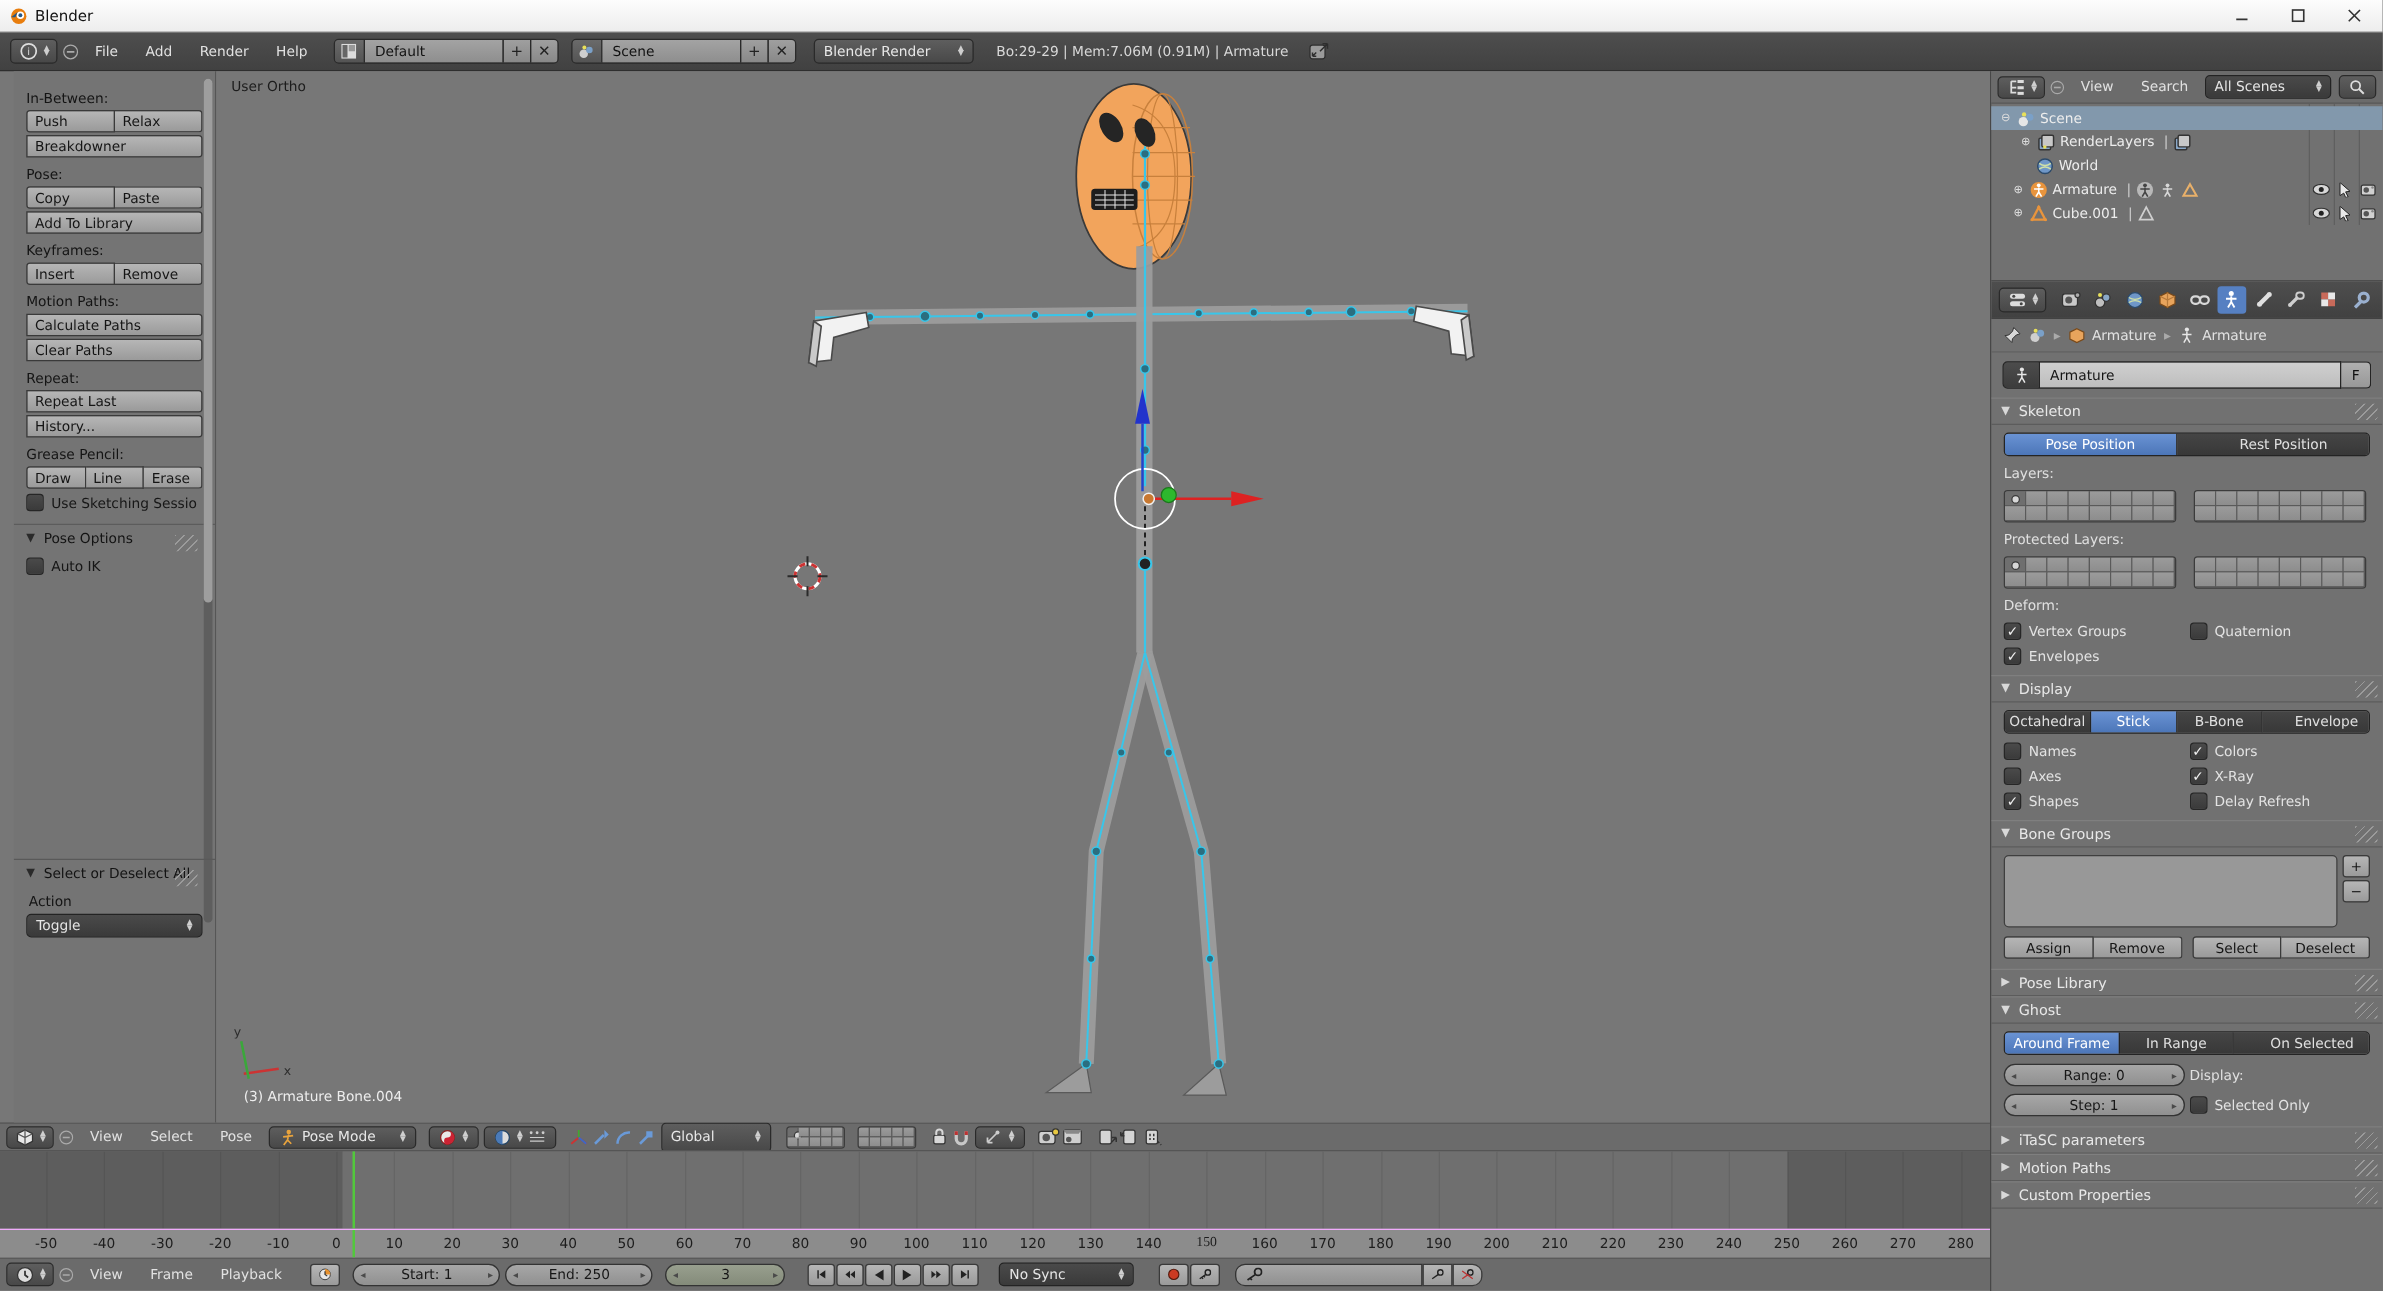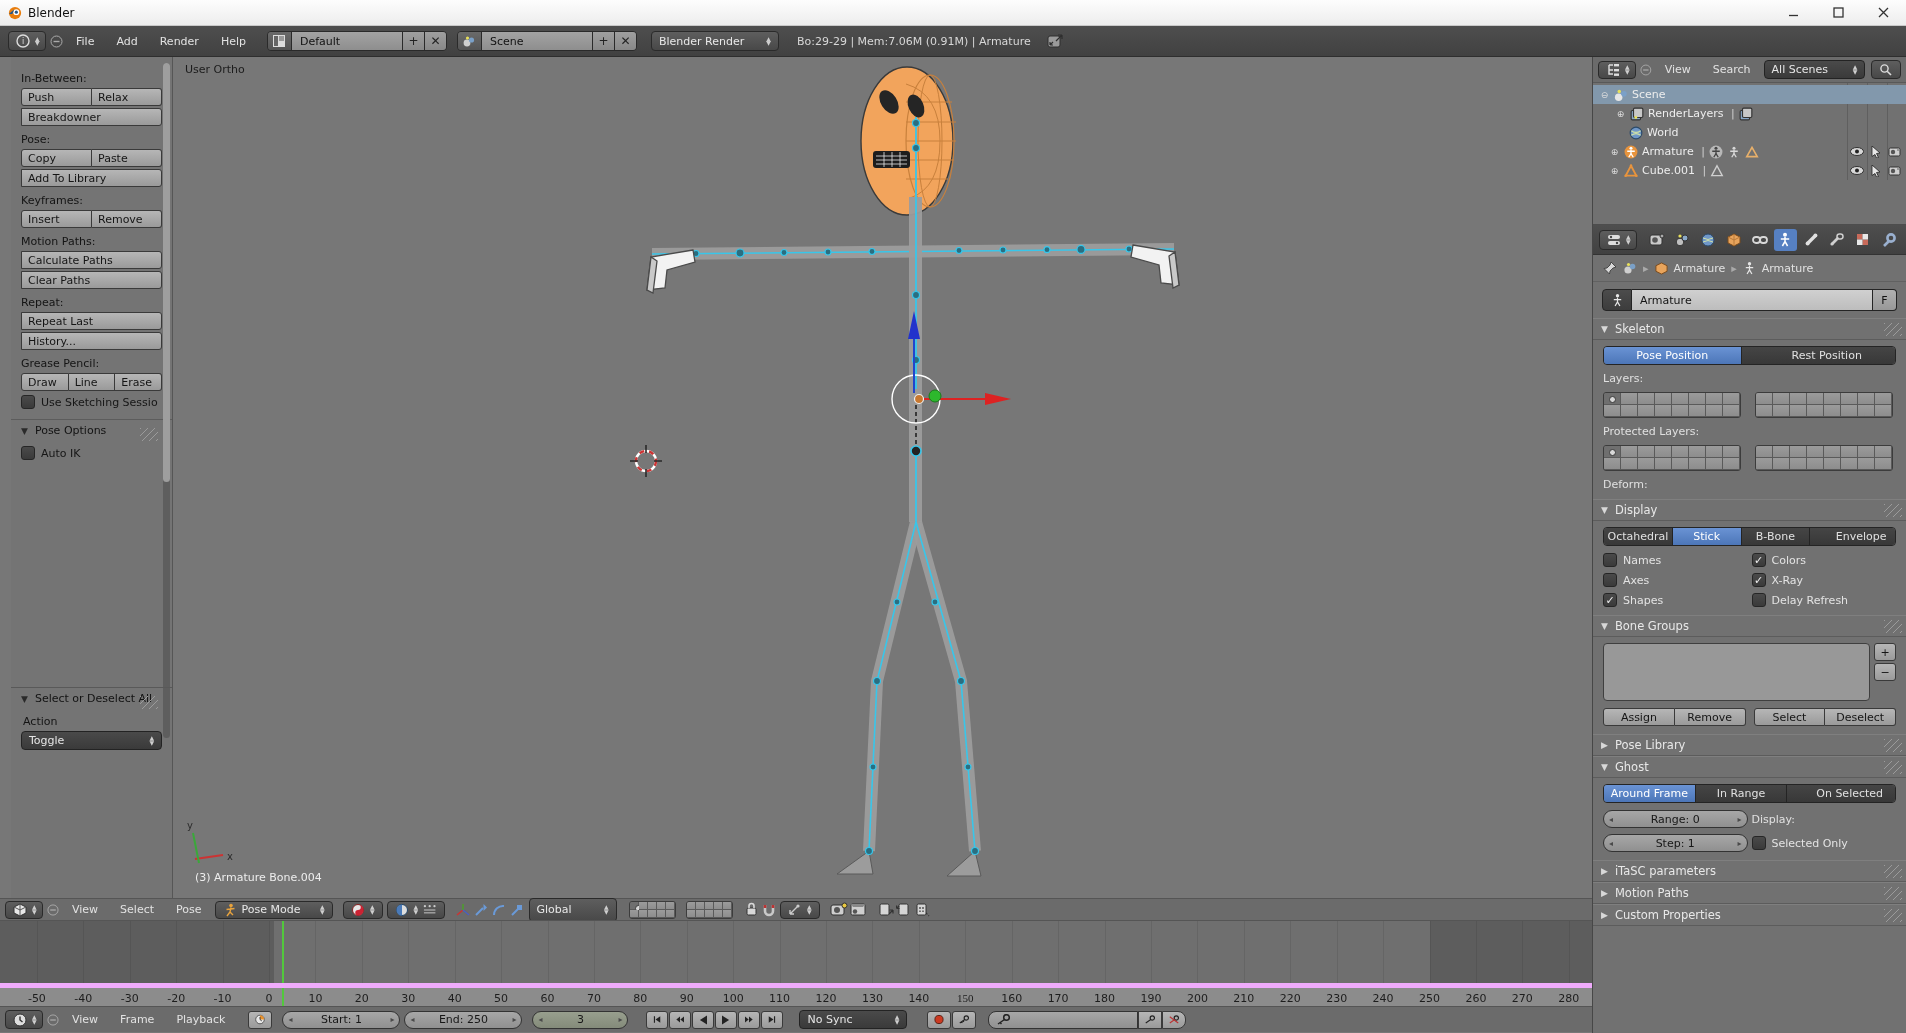--- a/index.html
+++ b/index.html
@@ -67,21 +67,21 @@
     display:flex; flex-direction:column; }
   #viewrow { display:flex; height:841px; }
   #toolshelf { width:162px; background:#747474; border-right:1px solid #565656;
     position:relative; padding:8px 10px 0 10px; overflow:hidden;margin-left:11px; }
   #viewport { flex:1; position:relative; background:#777; overflow:hidden; }
   #vph, #tlheader { height:22px; background:#6b6b6b; border-top:1px solid #555;
     display:flex; align-items:center; padding:0 5px; gap:4px; }
   #tlheader { height:26px; }
   #tlbody { height:63px; background:#6f6f6f; position:relative; border-top:1px solid #555; overflow:hidden;}
   #tlruler { height:23px; background:#8c8c8c; position:relative;
-    border-top:5px solid #f0abfc; overflow:hidden; color:#1d1d1d;padding-left:36px; }
+    border-top:1px solid #f0abfc; overflow:hidden; color:#1d1d1d;padding-left:36px; }
   .gline { position:absolute; top:0; bottom:0; width:1px; background:#656565; }
   .shade { position:absolute; top:0; bottom:0; background:rgba(40,40,40,.25); }
   .playhead { position:absolute; top:0; bottom:0; width:2px; background:#52c83c; }
   .rlabel { position:absolute; top:4px; transform:translateX(-50%); font-size:11px; }
 
   #rightcol { position:absolute; top:57px; right:0; width:314px; bottom:0;
     background:#717171; border-left:1px solid #474747; display:flex; flex-direction:column; }
   #outliner { height:168px; border-bottom:1px solid #4d4d4d; }
   #outliner-h { height:26px; background:#6b6b6b; display:flex; align-items:center;
     gap:4px; padding:0 5px; border-bottom:1px solid #585858; }
@@ -1052,20 +1052,34 @@
             <div class="c"></div>
             <div class="c"></div>
             <div class="c"></div>
             <div class="c"></div>
             <div class="c"></div>
             <div class="c"></div>
             <div class="c"></div>
           </div>
         </div>
       <div class="plabel">Deform:</div>
+      <div class="two">
+        <label class="cb">
+            <span class="box on"></span>
+            <span>Vertex Groups</span>
+          </label>
+        <label class="cb">
+            <span class="box"></span>
+            <span>Quaternion</span>
+          </label>
+        <label class="cb">
+            <span class="box on"></span>
+            <span>Envelopes</span>
+          </label>
+      </div>
     </div>
 
     <div class="phead">
       <span class="hdr-tri">▼</span>
         <span>Display</span>
         <span class="hatch"></span>
     </div>
     <div class="pbody">
       <div class="seg">
         <div>Octahedral</div>

